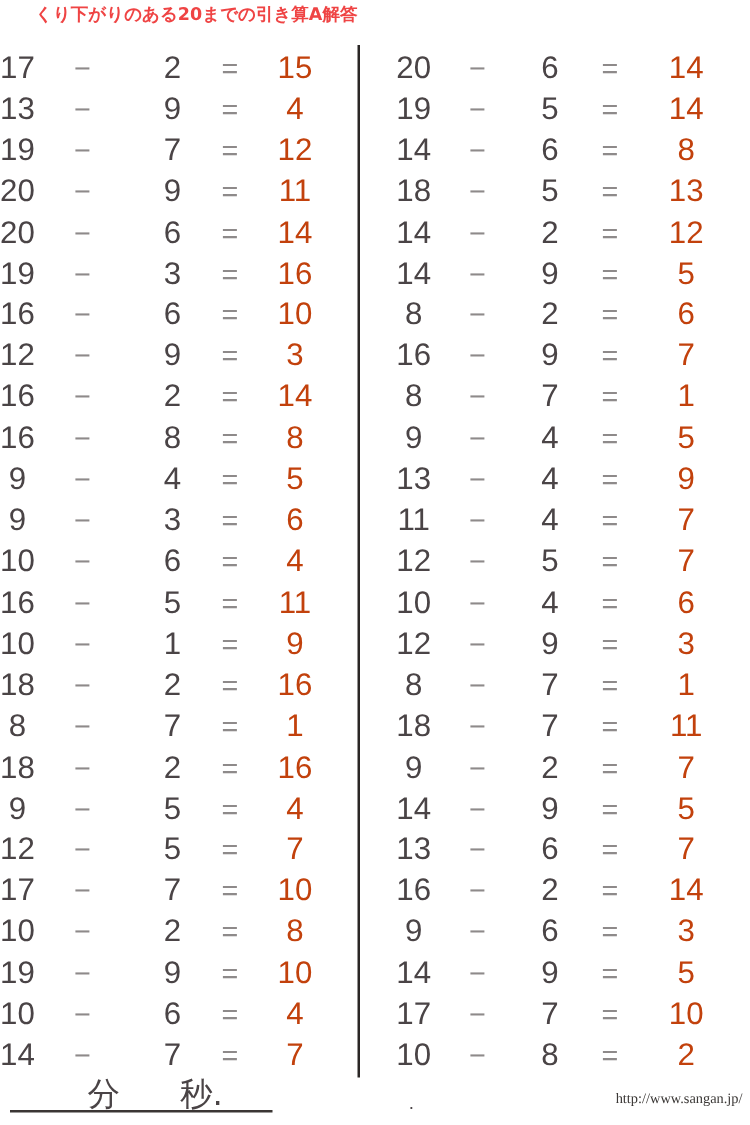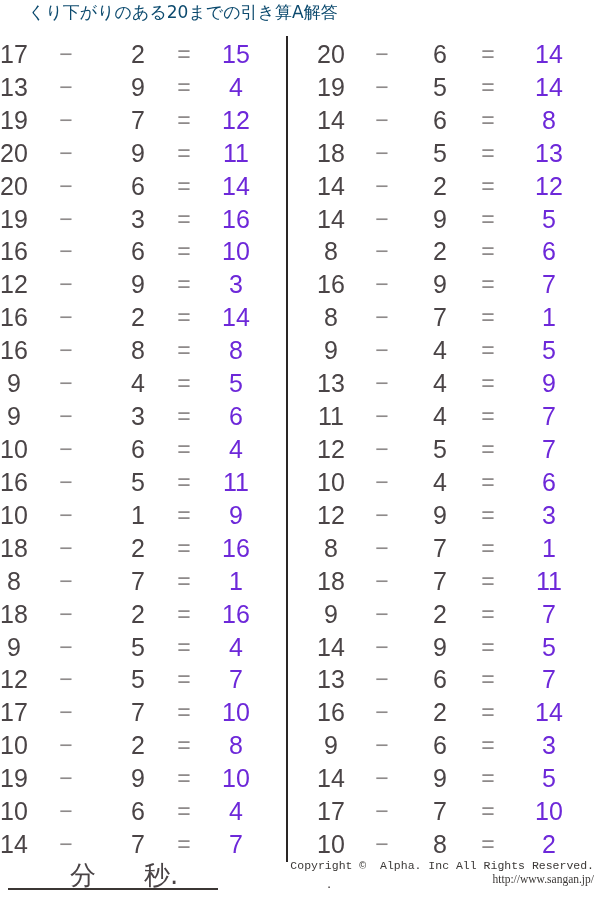--- a/index.html
+++ b/index.html
@@ -1,34 +1,34 @@
 <!DOCTYPE html>
 <html><head>
 <meta charset="utf-8">
 <style>
   html,body { margin:0; padding:0; }
   body { width:600px; height:900px; background:#ffffff; font-family:"Liberation Sans", sans-serif; }
   .sheet { position:relative; width:600px; height:900px; background:#ffffff; overflow:hidden; }
 
-  .title-block { position:absolute; left:28px; top:4px; font-size:17px; line-height:16px;
-                 color:#0c4a6e; font-family:"DejaVu Sans", sans-serif; }
+  .title-block { position:absolute; left:28px; top:4px; font-size:14px; line-height:16px;
+                 color:#ef4444; font-family:"DejaVu Sans", sans-serif;font-weight:bold; }
 
   .divider { position:absolute; left:286px; top:36px; width:2px; height:826px; background:#2a2625; }
 
   .column { position:absolute; top:38px; height:823px; display:flex; flex-direction:column; }
   .column.left  { left:0px;   width:276px; }
   .column.right { left:300px; width:300px; }
 
   .row { flex:1 1 0; display:grid; align-items:center; }
   .column.left  .row { grid-template-columns:28px 76px 68px 24px 80px; }
   .column.right .row { grid-template-columns:62px 40px 76px 20px 102px; }
 
   .num { color:#4a4446; font-size:25px; text-align:center; font-weight:400; }
   .op  { color:#8e8a8a; font-size:23px; text-align:center; }
-  .ans { color:#6d28d9; font-size:25px; text-align:center; }
+  .ans { color:#c2410c; font-size:25px; text-align:center; }
 
   .time-underline { position:absolute; left:8px; top:888px; width:210px; height:2px; background:#3b3634; }
   .time-min { position:absolute; left:70px;  top:858px; font-size:26px; color:#4a4446;
               font-family:"DejaVu Sans", sans-serif; }
   .time-sec { position:absolute; left:144px; top:858px; font-size:26px; color:#4a4446;
               font-family:"DejaVu Sans", sans-serif; }
 
   .page-no  { position:absolute; left:257px; top:922px; font-size:13px; color:#4a4446; }
   .page-dot { position:absolute; left:327px; top:874px; font-size:15px; color:#4a4446; }
 
@@ -403,16 +403,15 @@
       </div>
     </div>
 
   <div class="time-underline"></div>
   <div class="time-min">分</div>
   <div class="time-sec">秒.</div>
 
   <div class="page-no">394/400</div>
   <div class="page-dot">.</div>
 
-  <div class="copy-line1">Copyright ©  Alpha. Inc All Rights Reserved.</div>
   <div class="copy-line2">http://www.sangan.jp/</div>
 
 </div>
 
 </body></html>

